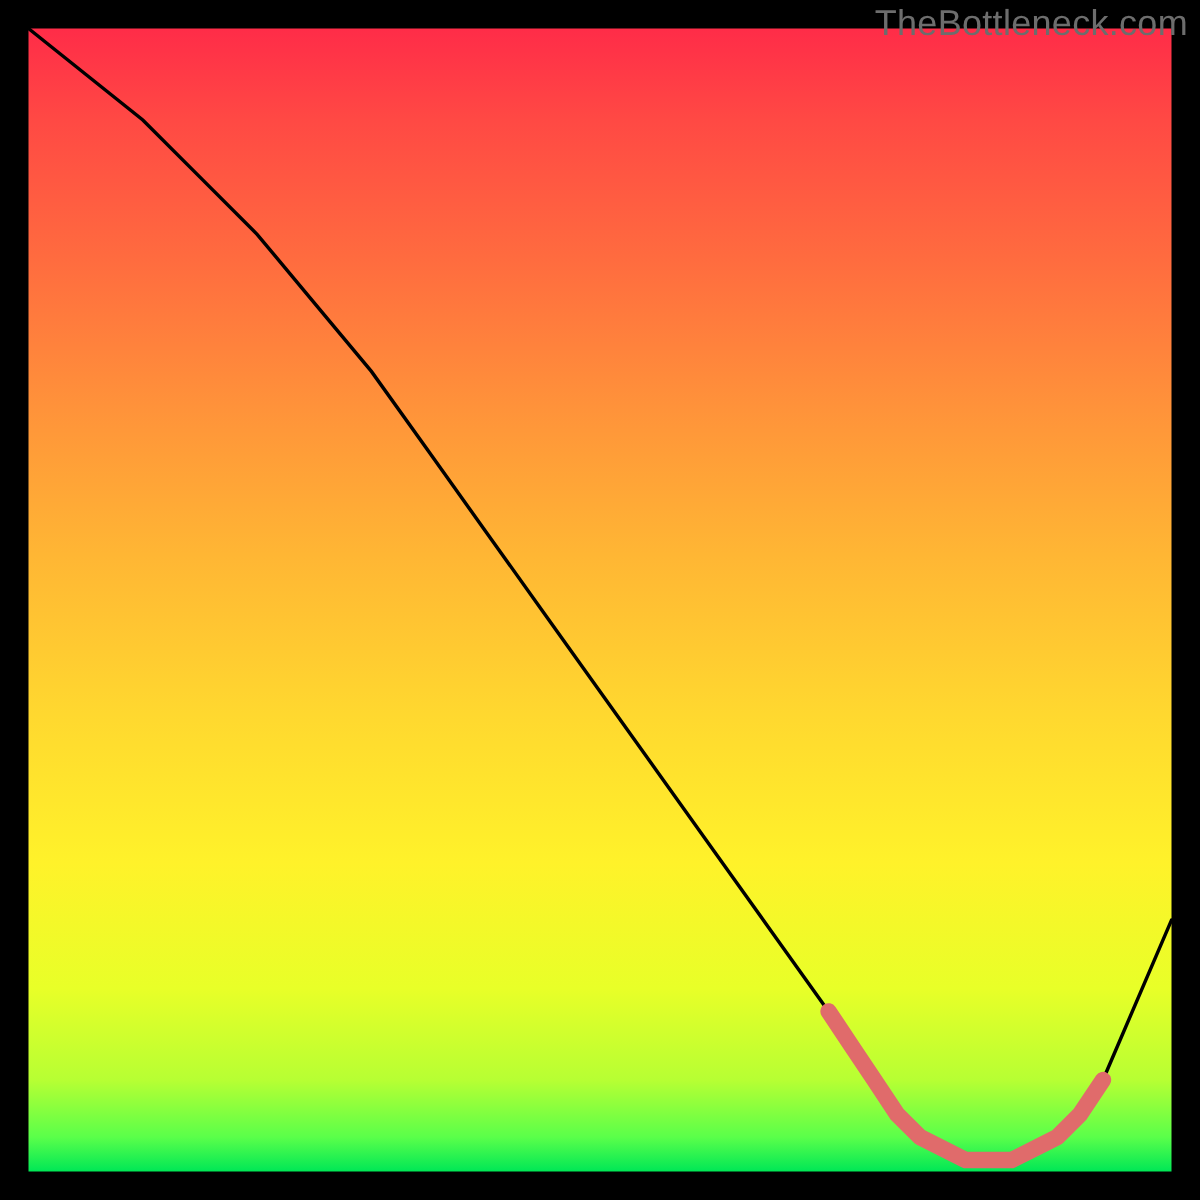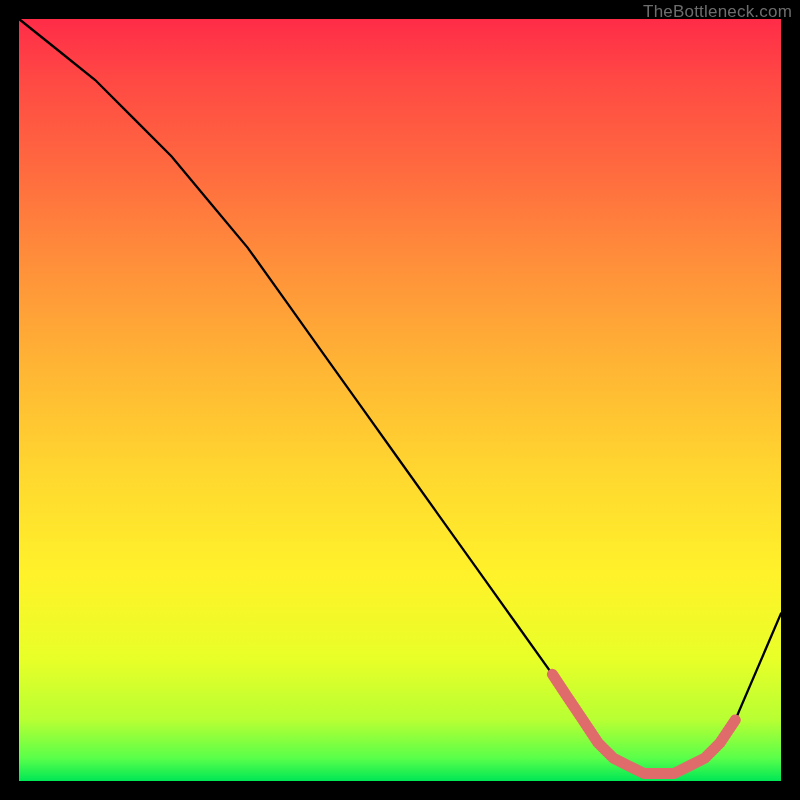--- a/index.html
+++ b/index.html
@@ -44,21 +44,21 @@
     top: 0;
     width: 762px;
     height: 762px;
     overflow: visible;
   }
   .watermark {
     position: absolute;
     top: 2px;
     right: 8px;
     color: #6d6d6d;
-    font-size: 17px;
+    font-size: 24px;
     font-weight: 500;
     letter-spacing: 0.2px;
     user-select: none;
   }
 </style>
 </head>
 <body>
 
 <div class="frame">
   <div class="plot">

